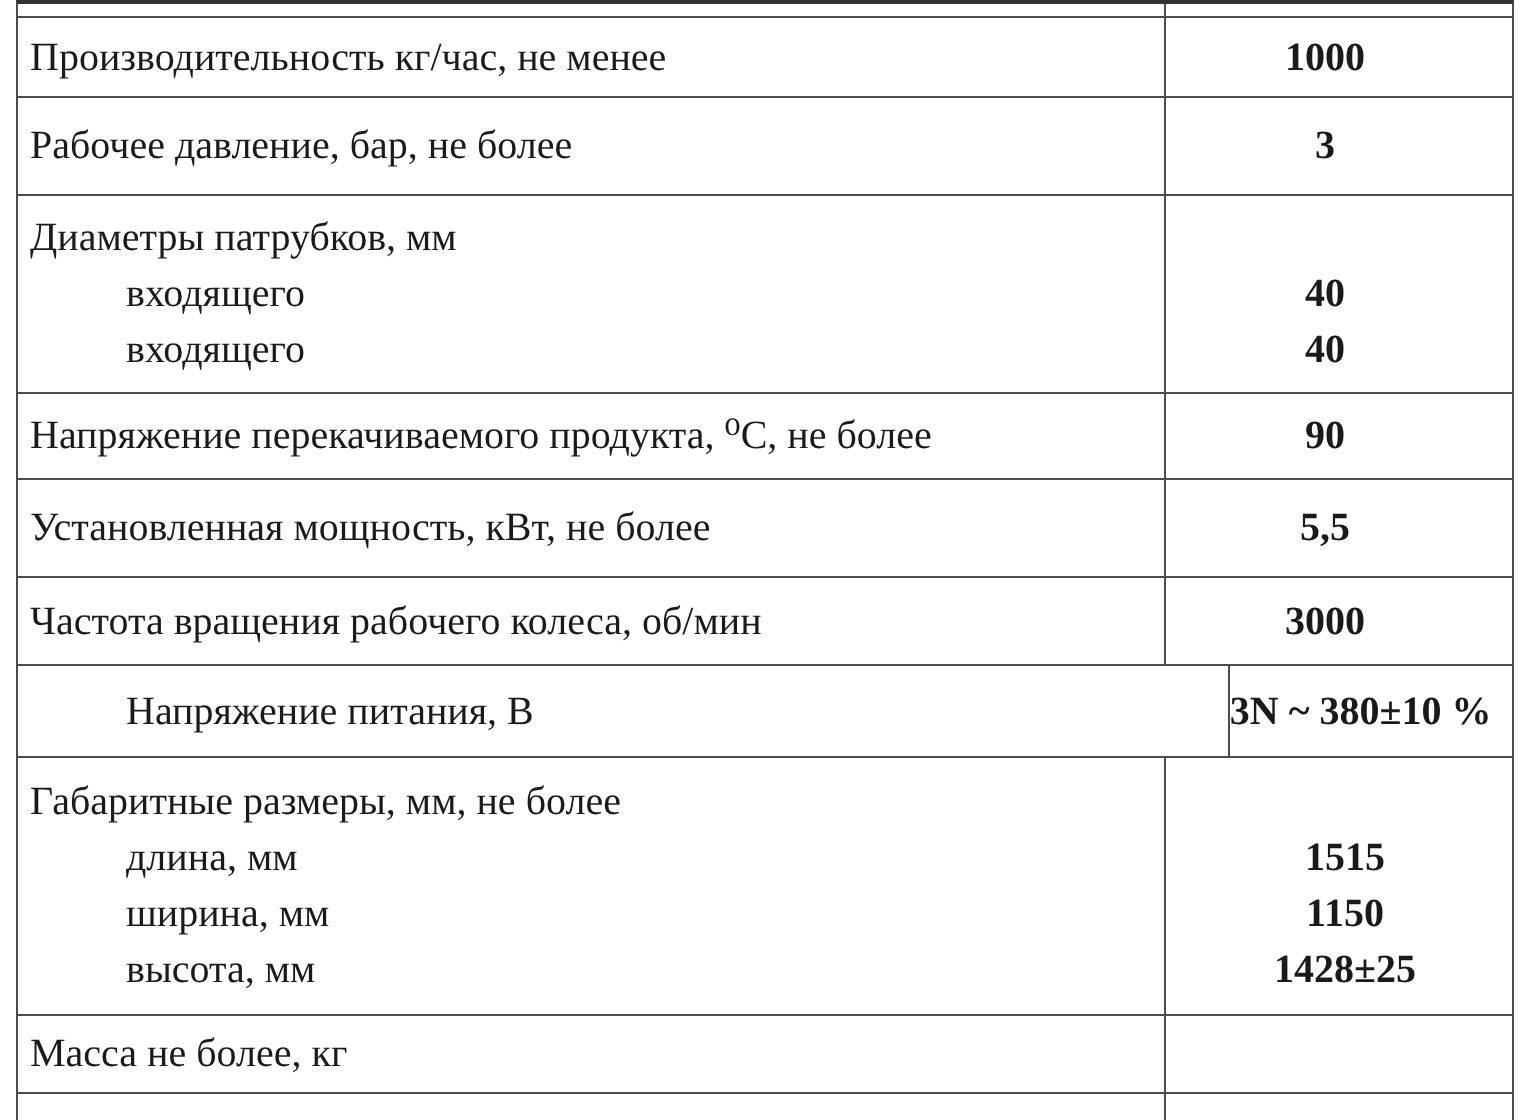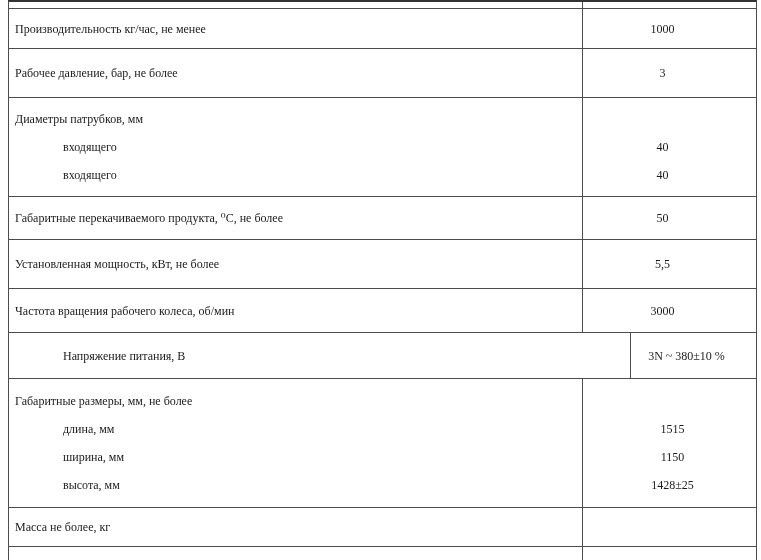--- a/index.html
+++ b/index.html
@@ -4,21 +4,21 @@
 <style>
   * { margin: 0; padding: 0; box-sizing: border-box; }
   html, body { background: #ffffff; }
   .page {
     position: relative;
     width: 761px;
     height: 560px;
     background: #ffffff;
     overflow: hidden;
     font-family: "Liberation Serif", "DejaVu Serif", serif;
-    font-size: 12px;
+    font-size: 20px;
     color: #1a1a1a;
   }
   .table-wrap {
     position: absolute;
     left: 8px;
     top: 0;
     width: 749px;
   }
   .row {
     display: flex;
@@ -49,21 +49,21 @@
   .value-cell {
     flex: 1 1 auto;
     padding-right: 14px;
   }
   .line {
     flex: 0 0 28px;
     line-height: 28px;
     white-space: nowrap;
   }
   .line.sub { padding-left: 48px; }
-  .value-cell .line { text-align: center; width: 100%; }
+  .value-cell .line { text-align: center; width: 100%; font-weight: bold; }
 </style>
 </head>
 <body>
 
 <div class="page">
   <div class="table-wrap">
     <div class="row partial-top">
       <div class="cell label-cell"></div>
       <div class="cell value-cell"></div>
     </div>
@@ -91,24 +91,24 @@
             <div class="line sub">входящего</div>
           </div>
           <div class="cell value-cell">
             <div class="line val"></div>
             <div class="line val">40</div>
             <div class="line val">40</div>
           </div>
         </div>
         <div class="row" style="height: 43px;">
           <div class="cell label-cell">
-            <div class="line main">Габаритные перекачиваемого продукта, ⁰С, не более</div>
+            <div class="line main">Напряжение перекачиваемого продукта, ⁰С, не более</div>
           </div>
           <div class="cell value-cell">
-            <div class="line val">50</div>
+            <div class="line val">90</div>
           </div>
         </div>
         <div class="row" style="height: 49px;">
           <div class="cell label-cell">
             <div class="line main">Установленная мощность, кВт, не более</div>
           </div>
           <div class="cell value-cell">
             <div class="line val">5,5</div>
           </div>
         </div>

